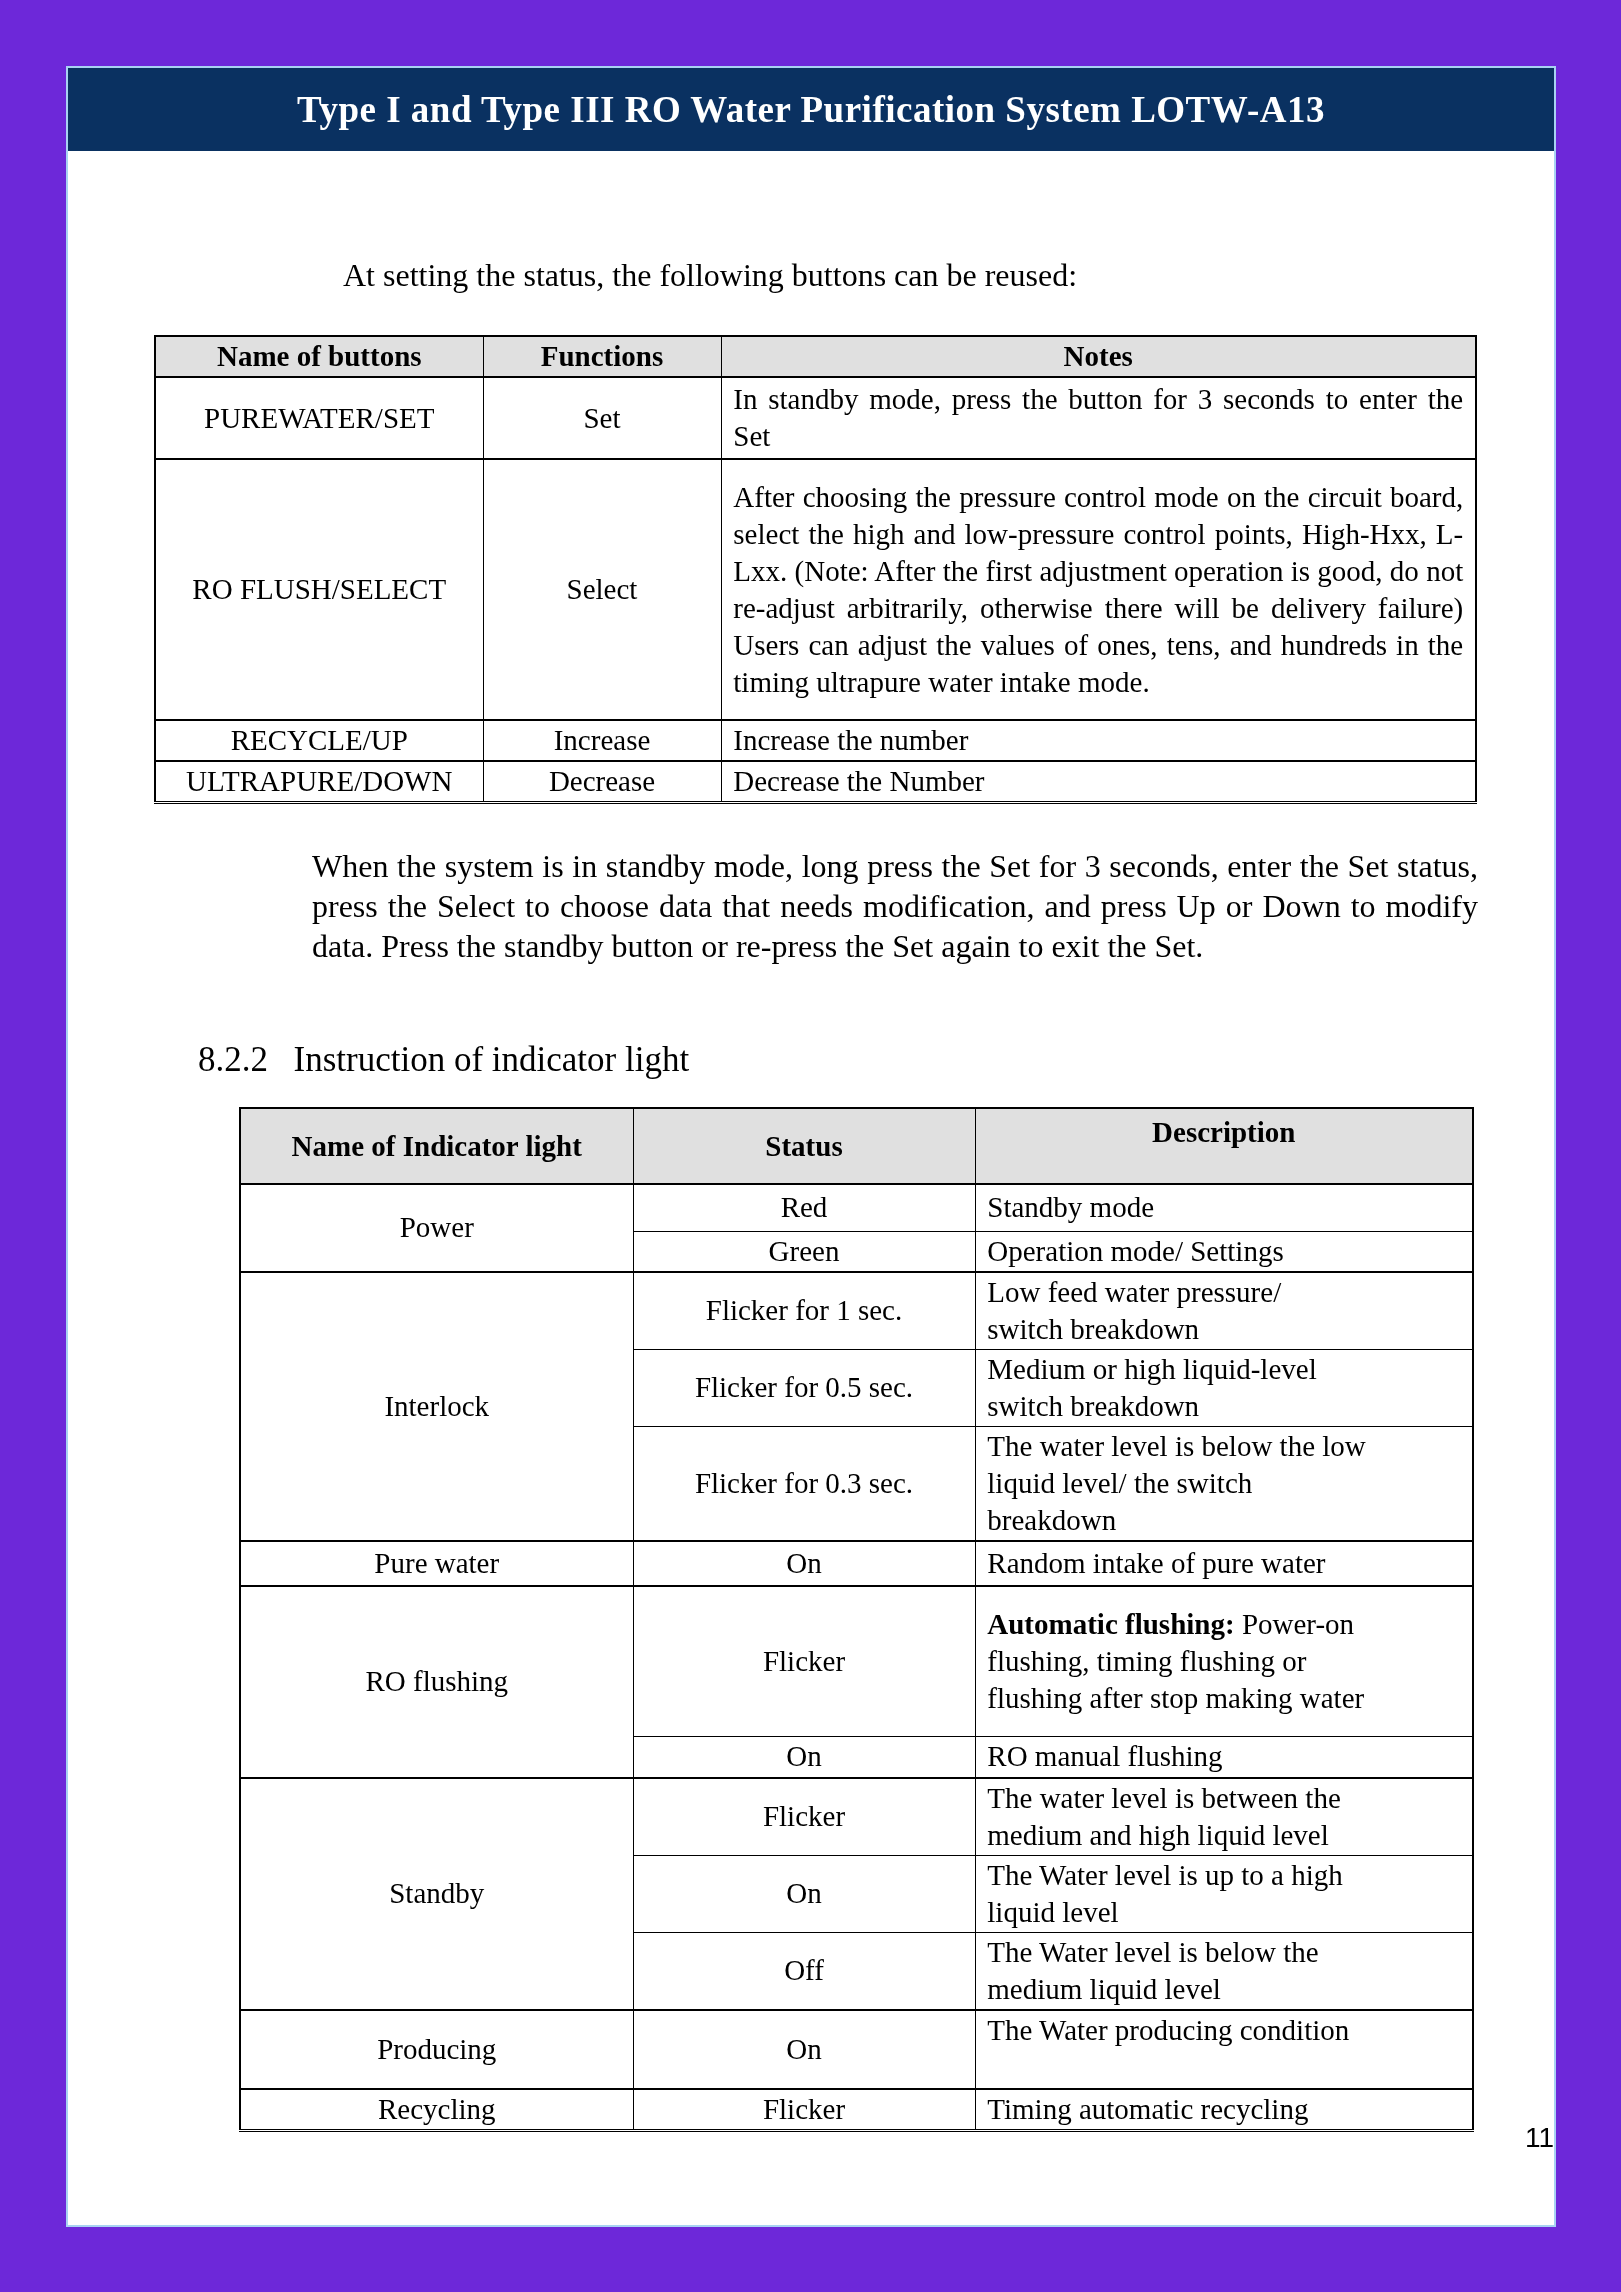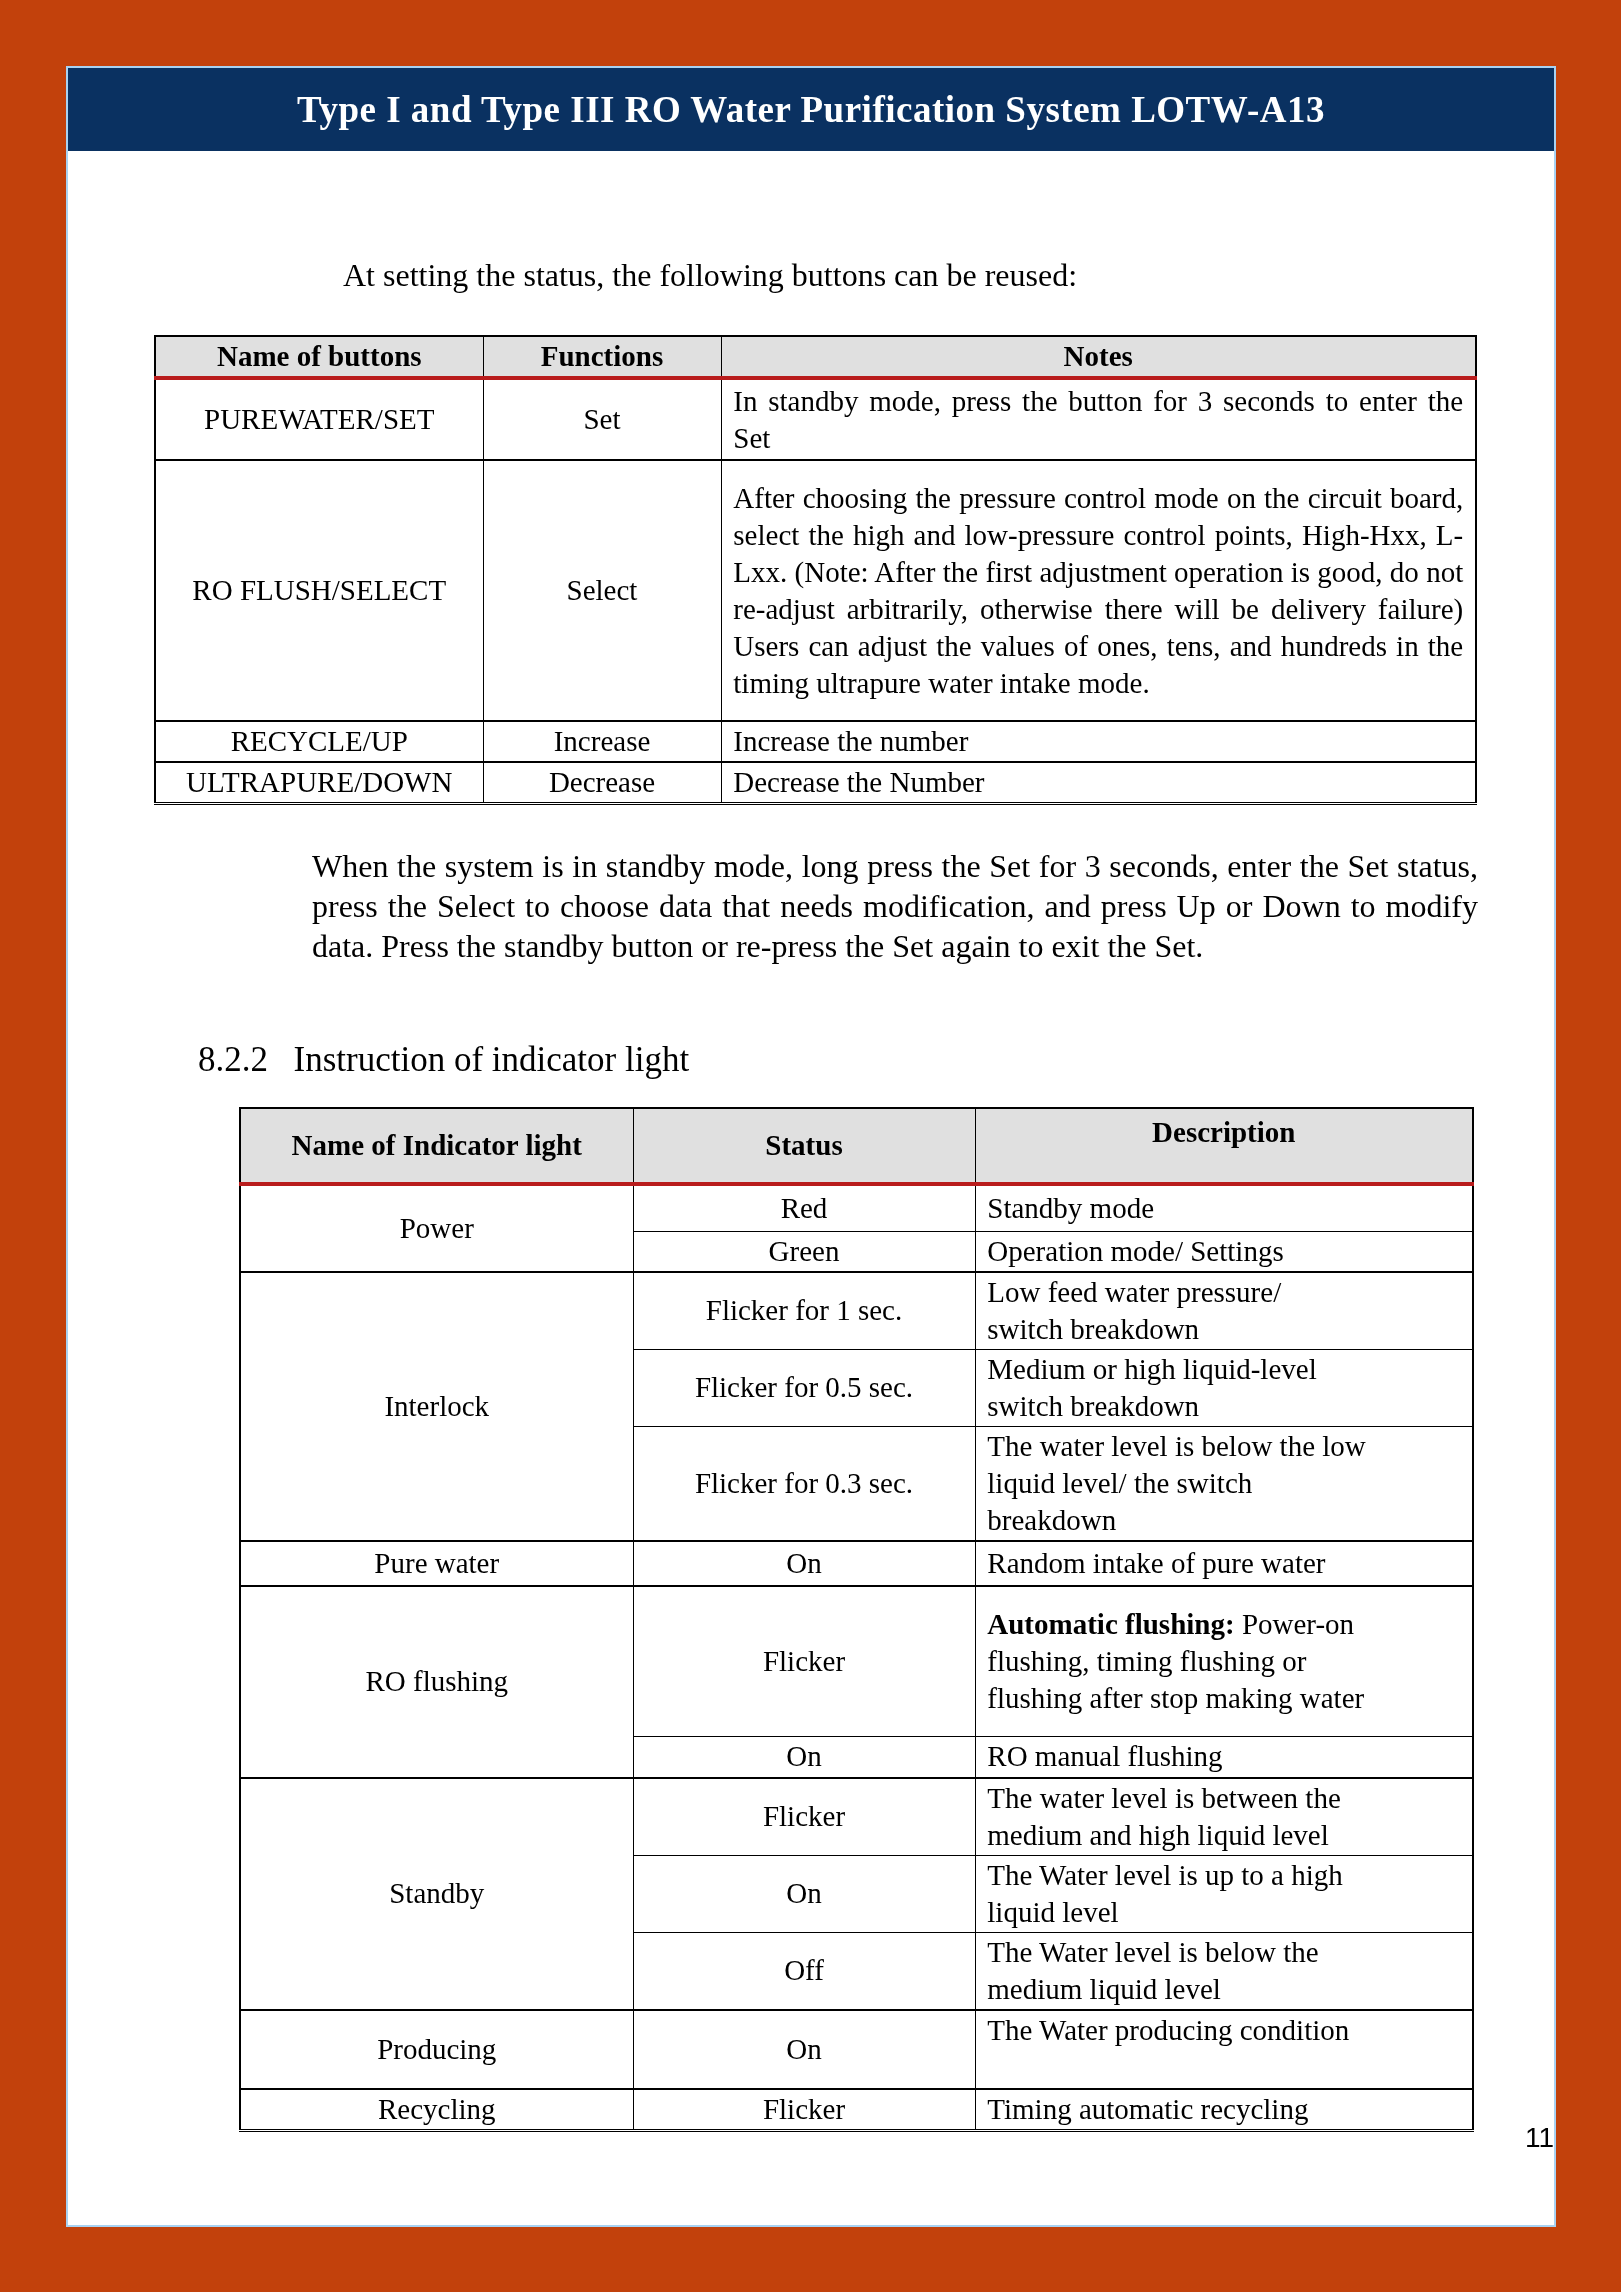--- a/index.html
+++ b/index.html
@@ -1,17 +1,17 @@
 <!DOCTYPE html>
 <html><head>
 <meta charset="utf-8">
 <style>
   html,body { margin:0; padding:0; background:#ffffff; }
   .page {
-    position:relative; width:1621px; height:2293px; background:#c2410c;
+    position:relative; width:1621px; height:2293px; background:#6d28d9;
     font-family:"Liberation Serif","DejaVu Serif",serif; color:#000;
     overflow:hidden;
   }
   .frame {
     position:absolute; left:66px; top:66px; width:1490px; height:2161px;
     border:2px solid #A8D2F2; box-sizing:border-box; background:#ffffff;
   }
   .banner {
     position:absolute; left:0; top:0; right:0; height:83px;
     background:#0A3161; color:#ffffff; text-align:center;
@@ -36,21 +36,21 @@
   table { border-collapse:collapse; table-layout:fixed; font-size:29px; line-height:37px; }
   td, th { border:1px solid #000; padding:1px 9.8px; vertical-align:middle; overflow:hidden; }
   .t1 {
     position:absolute; left:86px; top:267px; width:1321px;
     border:2px solid #000; border-bottom:3.9px double #000;
   }
   .t2 {
     position:absolute; left:135px; top:1039px; width:1233px;
     border:2px solid #000; border-bottom:3.9px double #000;margin-left:36px;
   }
-  th { background:#E0E0E0; font-weight:bold; text-align:center; border-bottom:4px solid #b91c1c; }
+  th { background:#E0E0E0; font-weight:bold; text-align:center; border-bottom:1px solid #b91c1c; }
   .t1 tr.hr td { border-top:2px solid #000; }
   .t2 tr.grp td { border-top:2px solid #000; }
   .c { text-align:center; }
   .notes { text-align:justify; padding:1px 11.8px; }
   .notes-l { text-align:left; padding:1px 11.8px; }
   .desc { text-align:left; white-space:pre-line; padding:1px 5.9px 1px 11.8px; }
   .vtop { vertical-align:top; }
   th.vtop { padding-top:4.9px; }
 </style>
 </head>

